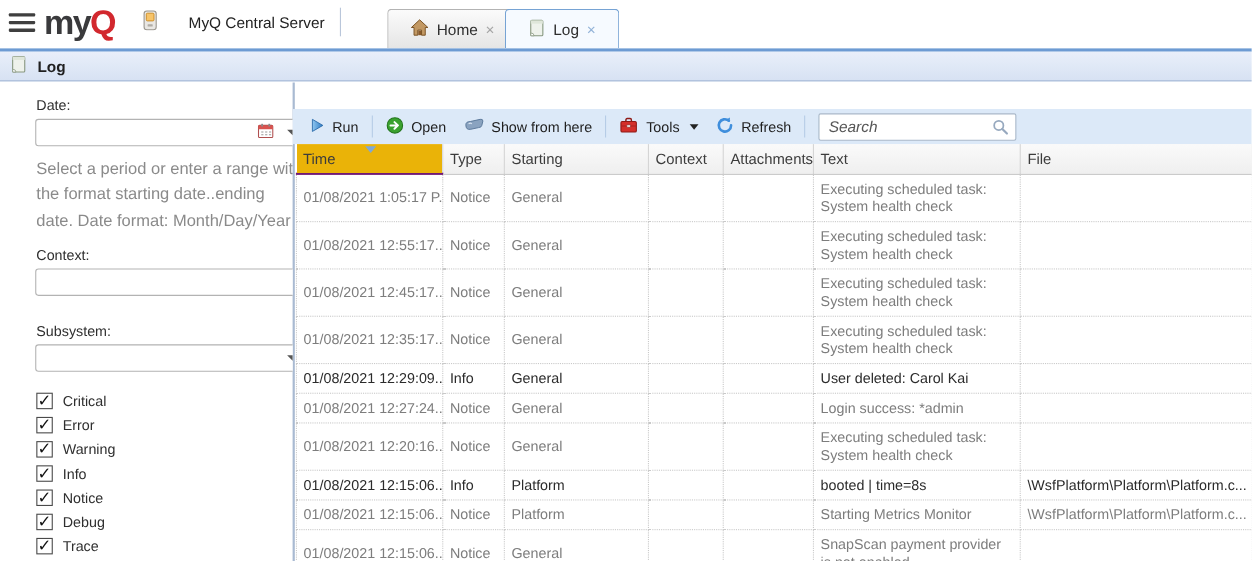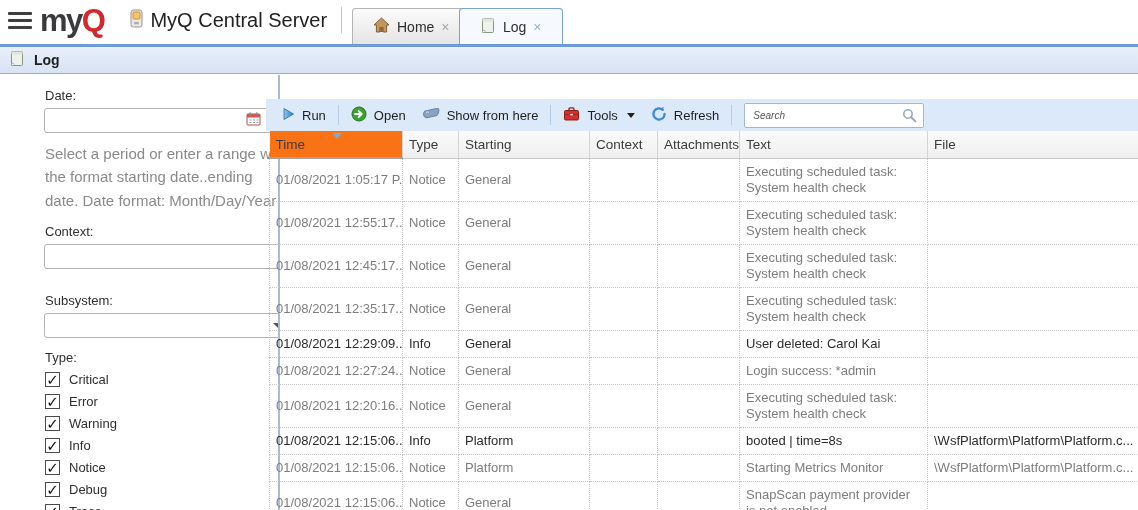--- a/index.html
+++ b/index.html
@@ -11,41 +11,41 @@
   }
 
   
   .topbar { position:absolute; top:0; left:0; width:1138px; height:40px; background:#fff; display:flex; align-items:center; padding-left:8px; }
   .hamburger { width:24px; height:17px; display:flex; flex-direction:column; justify-content:space-between; margin-right:8px; cursor:pointer; }
   .hamburger span { display:block; height:3px; background:#3f3f3f; border-radius:1px; }
   .brand { font-size:31px; font-weight:bold; letter-spacing:-1.5px; line-height:1; margin-right:26px; }
   .brand .my { color:#3a3a3c; }
   .brand .q  { color:#d2282e; }
   .server-chip { display:flex; align-items:center; gap:7px; }
-  .server-label { font-size:20px; color:#222; }
+  .server-label { font-size:14px; color:#222;margin-left:21px; }
   .topbar-divider { width:1px; height:26px; background:#b9c6da; margin-left:14px; }
 
   .tab { position:absolute; top:8px; height:36px; display:flex; align-items:center; gap:7px; padding:0 20px; border-radius:4px 4px 0 0; cursor:pointer; }
   .tab-home { left:352px; background:linear-gradient(#fbfbfb,#e5e5e5); border:1px solid #b3b3b3; border-bottom:none; }
   .tab-log  { left:459px; background:#f6faff; border:1px solid #76a3d4; border-bottom:none; }
   .tab-label { font-size:14px; color:#2e2e2e; }
   .tab-close { font-size:14px; line-height:1; }
   .tab-home .tab-close { color:#a6a6a6; }
   .tab-log  .tab-close { color:#93b3d8; }
 
   .accent-line { position:absolute; top:44px; left:0; width:1138px; height:3px; background:#6d9bd3; }
 
   
   .titlebar { position:absolute; top:47px; left:0; width:1138px; height:27px;
     background:linear-gradient(#e9effa,#d7e2f3); border-bottom:1px solid #96aed2;
     display:flex; align-items:center; gap:9px; padding-left:9px; }
   .titlebar-title { font-size:14px; font-weight:bold; color:#1f1f1f; }
 
   
-  .left-panel { position:absolute; top:75px; left:16px; width:264px; height:435px; background:#fff;
+  .left-panel { position:absolute; top:75px; left:4px; width:264px; height:435px; background:#fff;
     border-right:2px solid #a9bad2; padding:13px 10px 0 28px; overflow:hidden; }
   .field-label { color:#2f2f2f; margin:0 0 5px 1px; }
   .text-input { width:245px; height:25px; border:1px solid #b3b3b3; border-radius:3px; background:#fff;
     font-family:inherit; font-size:13px; padding:0 6px; outline:none; }
   .input-wrap { position:relative; width:245px; }
   .input-wrap .text-input { width:245px; }
   .in-icons { position:absolute; right:6px; top:0; height:25px; display:flex; align-items:center; gap:12px; }
   .caret-down { width:0; height:0; border-left:5px solid transparent; border-right:5px solid transparent; border-top:5px solid #555; }
   .help-text { color:#8a8a8a; font-size:15px; line-height:1.55; width:242px; margin:9px 0 12px 1px; }
   .gap { height:12px; }
@@ -56,32 +56,32 @@
   .check-label { color:#2f2f2f; }
 
   
   .main { position:absolute; top:75px; left:266px; width:872px; height:435px; overflow:hidden;margin-top:24px; }
   .toolbar { height:32px; background:#dce9f8; display:flex; align-items:center; padding-left:8px; }
   .tb-btn { display:flex; align-items:center; gap:7px; padding:3px 8px; cursor:pointer; color:#1f1f1f; }
   .tb-sep { width:1px; height:20px; background:#b6cce6; margin:0 4px; }
   .tb-caret { width:0; height:0; border-left:4px solid transparent; border-right:4px solid transparent; border-top:5px solid #222; margin-left:2px; }
   .tb-search { position:relative; margin-left:8px; }
   .tb-search input { width:180px; height:25px; border:1px solid #a9b8c9; border-radius:2px; background:#fff;
-    font-family:inherit; font-size:10px; font-style:italic; color:#444; padding:0 26px 0 8px; outline:none; }
+    font-family:inherit; font-size:14px; font-style:italic; color:#444; padding:0 26px 0 8px; outline:none; }
   .tb-search input::placeholder { color:#555; font-style:italic; opacity:1; }
   .tb-search svg { position:absolute; right:7px; top:5px; }
 
   
   .grid { margin-left:3px; width:869px; }
   table { border-collapse:collapse; table-layout:fixed; width:869px; }
   col.c-time{width:133px} col.c-type{width:56px} col.c-sub{width:131px} col.c-ctx{width:68px}
   col.c-att{width:82px} col.c-text{width:188px} col.c-file{width:211px}
   thead th { height:27px; background:linear-gradient(#fafafa,#efefef); border-right:1px solid #d5d5d5; border-bottom:1px solid #c6c6c6;
     font-weight:normal; color:#3c3c3c; text-align:left; padding:0 6px; font-size:13.5px; cursor:pointer; }
-  thead th.sorted { background:#f97316; border-bottom:2px solid #a3a3a3; position:relative; }
+  thead th.sorted { background:#eab308; border-bottom:2px solid #701a75; position:relative; }
   .sort-arrow { position:absolute; top:2px; left:62px; width:0; height:0;
     border-left:5px solid transparent; border-right:5px solid transparent; border-top:6px solid #7fa9d6; }
   tbody td { border-right:1px dotted #c9c9c9; border-bottom:1px dotted #c9c9c9; padding:5px 6px; vertical-align:middle;
     line-height:16px; overflow:hidden; }
   tbody td.nowrap { white-space:nowrap; }
   tr.notice td { color:#7d7d7d; }
   tr.info td { color:#2b2b2b; }
   tbody td:first-child { border-left:1px dotted #c9c9c9; }
 </style>
 </head>
@@ -167,21 +167,20 @@
   <div class="gap"></div><div class="gap"></div>
   <div class="field-label">Subsystem:</div>
   <div class="input-wrap">
     <input class="text-input" type="text" value="" style="">
     <div class="in-icons">
         <span class="caret-down"></span>
       </div>
   </div>
 
   <div class="gap"></div>
-  <div class="field-label">Type:</div>
   <div class="type-list">
     <div class="check-row">
       <span class="checkbox">✓</span>
       <span class="check-label">Critical</span>
     </div>
     <div class="check-row">
       <span class="checkbox">✓</span>
       <span class="check-label">Error</span>
     </div>
     <div class="check-row">

